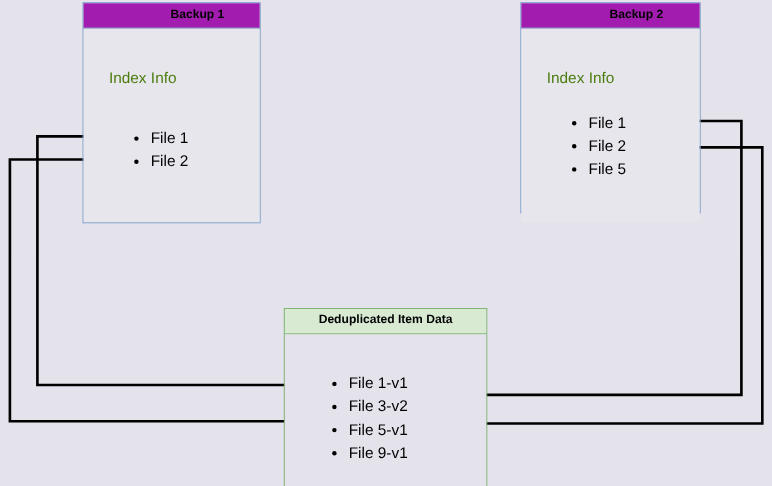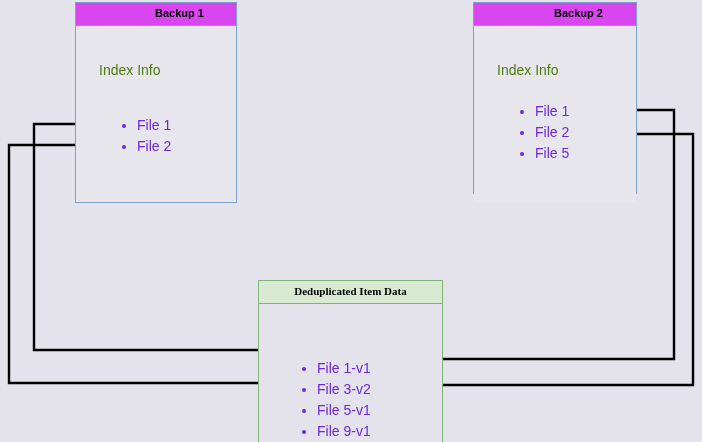--- a/index.html
+++ b/index.html
@@ -24,45 +24,45 @@
     color:#000;
   }
   .box .body{
     box-sizing:border-box;
     width:100%;
     position:relative;
   }
 
   
   .box.blue{border:1.5px solid #7d9fcc;}
-  .box.blue .hdr{background:#d946ef;border-bottom:1.5px solid #7d9fcc;padding-left:47px;}
+  .box.blue .hdr{background:#a21caf;border-bottom:1.5px solid #7d9fcc;padding-left:47px;}
   .box.blue .body{background:#e6e6ec;}
 
   
   .box.green{border:1.5px solid #7fb474;}
-  .box.green .hdr{background:#d9ead3;border-bottom:1.5px solid #7fb474;font-family:Liberation Serif, serif;}
+  .box.green .hdr{background:#d9ead3;border-bottom:1.5px solid #7fb474;}
   .box.green .body{background:#e4e3ec;}
 
   .index-label{
     position:absolute;
     font-size:14px;
     color:#4d7c0f;
     white-space:nowrap;
   }
 
   ul.filelist{
     position:absolute;
     margin:0;
     padding:0 0 0 16px;
     list-style:disc;
   }
   ul.filelist li{
     font-size:14px;
     line-height:21px;
-    color:#6d28d9;
+    color:#000000;
     white-space:nowrap;
   }
   ul.filelist li::marker{font-size:13px;}
 </style>
 </head>
 <body>
 
 <svg id="canvas" viewBox="0 0 702 442" xmlns="http://www.w3.org/2000/svg">
   <defs>
     <marker id="arrow" viewBox="0 0 10 10" refX="9" refY="5" markerWidth="7" markerHeight="7" orient="auto-start-reverse">
@@ -98,20 +98,20 @@
       <li>File 1</li>
       <li>File 2</li>
       <li>File 5</li>
     </ul>
   </div>
 </div>
 
 <div class="box green" style="left:258px;top:280px;width:185px;height:164px;">
   <div class="hdr">Deduplicated Item Data</div>
   <div class="body" style="height:139px;">
-    <ul class="filelist" style="left:42px;top:34px;margin-top:20px;">
+    <ul class="filelist" style="left:42px;top:34px;">
       <li>File 1-v1</li>
       <li>File 3-v2</li>
       <li>File 5-v1</li>
       <li>File 9-v1</li>
     </ul>
   </div>
 </div>
 
 </body></html>

